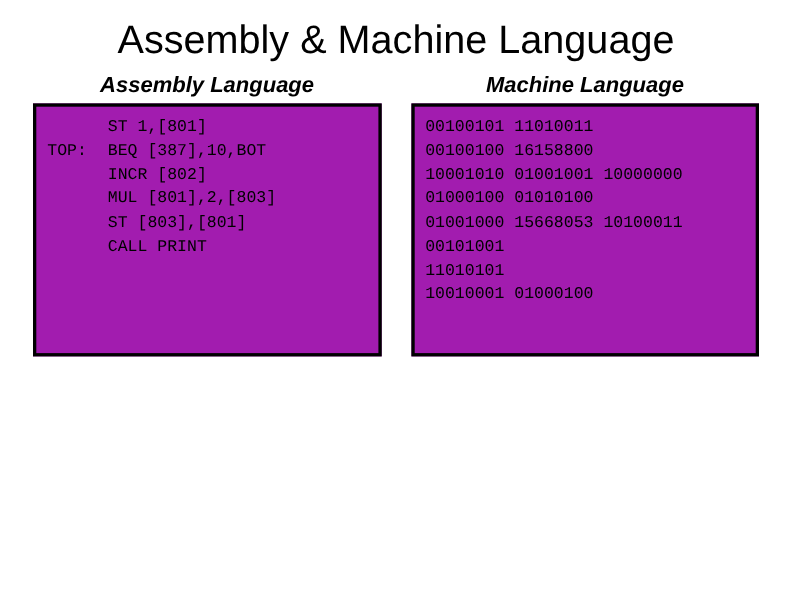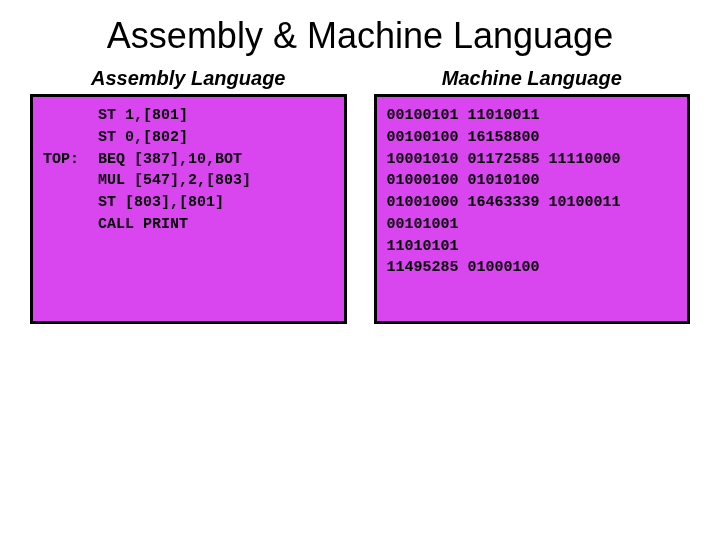--- a/index.html
+++ b/index.html
@@ -34,25 +34,25 @@
       text-align: center;
       font-weight: bold;
       font-style: italic;
       font-size: 20px;
       margin-bottom: 4px;
       color: #000;
       font-family: Arial, sans-serif;
     }
     .code-box {
       border: 3px solid #000;
-      background: #d946ef;
+      background: #a21caf;
       padding: 8px 28px 18px 10px;
       font-family: "Courier New", Courier, monospace;
       font-size: 15px;
-      font-weight: bold;
+      font-weight: normal;
       line-height: 1.45;
       color: #000;
       min-height: 230px;
     }
     .code-line {
       white-space: pre;
     }
     .asm-line {
       display: flex;
     }
@@ -73,52 +73,52 @@
 <div class="columns">
 
   <div class="column">
     <div class="col-heading">Assembly Language</div>
     <div class="code-box">
       <div class="asm-line">
           <span class="asm-label"></span>
           <span class="asm-instr">ST 1,[801]</span>
         </div>
       <div class="asm-line">
-          <span class="asm-label"></span>
-          <span class="asm-instr">ST 0,[802]</span>
-        </div>
-      <div class="asm-line">
           <span class="asm-label">TOP:</span>
           <span class="asm-instr">BEQ [387],10,BOT</span>
         </div>
       <div class="asm-line">
           <span class="asm-label"></span>
-          <span class="asm-instr">MUL [547],2,[803]</span>
+          <span class="asm-instr">INCR [802]</span>
+        </div>
+      <div class="asm-line">
+          <span class="asm-label"></span>
+          <span class="asm-instr">MUL [801],2,[803]</span>
         </div>
       <div class="asm-line">
           <span class="asm-label"></span>
           <span class="asm-instr">ST [803],[801]</span>
         </div>
       <div class="asm-line">
           <span class="asm-label"></span>
         </div>
       <div class="asm-line">
           <span class="asm-label"></span>
           <span class="asm-instr">CALL PRINT</span>
         </div>
     </div>
   </div>
 
   <div class="column">
     <div class="col-heading">Machine Language</div>
     <div class="code-box">
       <div class="code-line">00100101 11010011</div>
       <div class="code-line">00100100 16158800</div>
-      <div class="code-line">10001010 01172585 11110000</div>
+      <div class="code-line">10001010 01001001 10000000</div>
       <div class="code-line">01000100 01010100</div>
-      <div class="code-line">01001000 16463339 10100011</div>
+      <div class="code-line">01001000 15668053 10100011</div>
       <div class="code-line">00101001</div>
       <div class="code-line">11010101</div>
-      <div class="code-line">11495285 01000100</div>
+      <div class="code-line">10010001 01000100</div>
     </div>
   </div>
 
 </div>
 
 </body></html>

